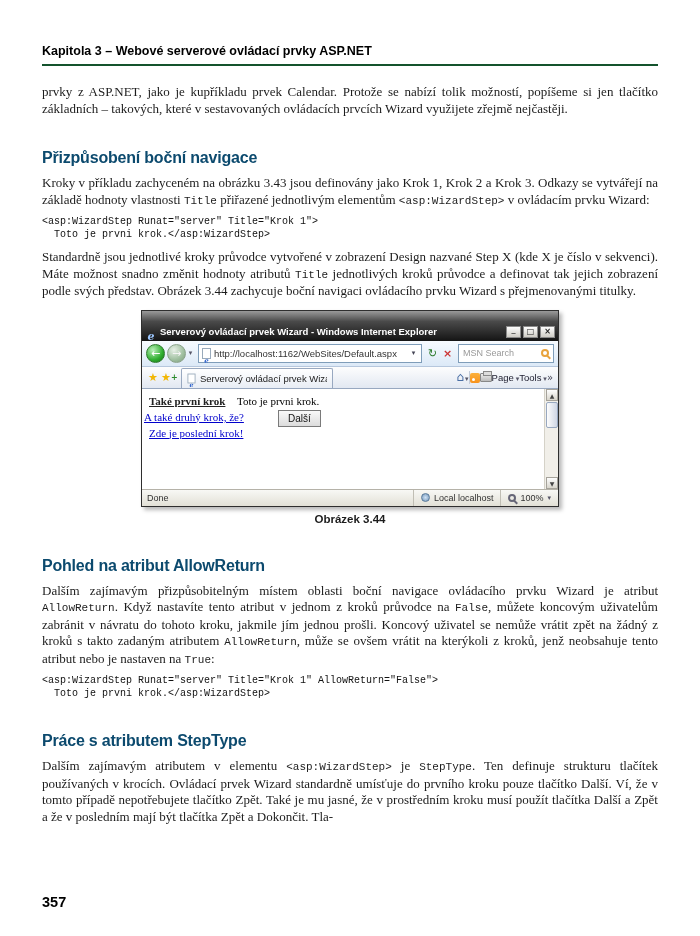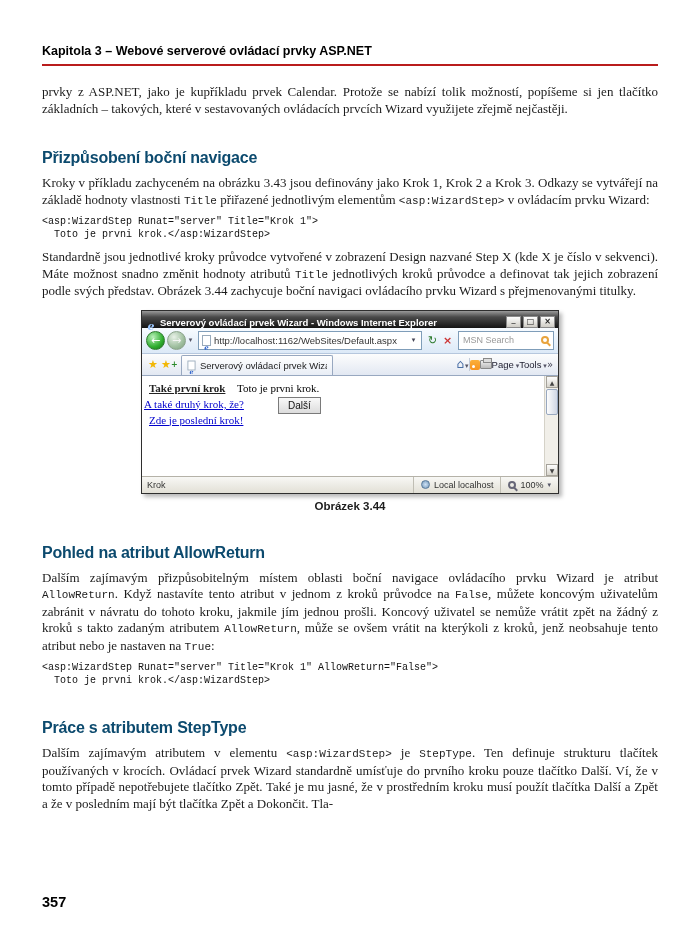--- a/index.html
+++ b/index.html
@@ -2,21 +2,21 @@
 <html><head>
 <meta charset="utf-8">
 <style>
   * { margin:0; padding:0; box-sizing:border-box; }
   html,body { width:700px; height:936px; background:#ffffff; }
   body { font-family:"Liberation Serif", serif; color:#1c1c1c; position:relative; overflow:hidden; }
   .page { padding:44px 42px 0 42px; }
 
   
   .chapter-header { font-family:"Liberation Sans", sans-serif; font-weight:bold; font-size:12.5px;
-                    padding-bottom:6px; border-bottom:2px solid #b91c1c; color:#000; }
+                    padding-bottom:6px; border-bottom:2px solid #14532d; color:#000; }
 
   
   .body-par { font-size:13px; line-height:16.5px; text-align:justify; margin-top:8px; }
   .body-par.first { margin-top:18px; }
   code.ic { font-family:"Liberation Mono","DejaVu Sans Mono",monospace; font-size:11px; }
 
   h1.sec { font-family:"Liberation Sans", sans-serif; font-weight:bold; font-size:16px;
            color:#0c4a6e; margin-top:32px; letter-spacing:-0.2px; }
 
   pre.code-block { font-family:"Liberation Mono","DejaVu Sans Mono",monospace; font-size:10px;
@@ -25,21 +25,21 @@
   
   figure.figure { width:418px; margin:10px auto 0 auto; }
   .fig-caption { text-align:center; font-family:"Liberation Sans", sans-serif; font-weight:bold;
                  font-size:11.5px; margin-top:6px; }
 
   
   .browser { width:418px; border:1px solid #2e2e2e; box-shadow:3px 3px 4px rgba(0,0,0,0.28);
              font-family:"Liberation Sans","DejaVu Sans",sans-serif; background:#fff; }
 
   .titlebar { height:17px; background:linear-gradient(#9a9a9a,#4a4a4a 35%,#141414);
-              display:flex; align-items:flex-end; padding:0 3px; }
+              display:flex; align-items:flex-start; padding:15px 3px; }
   .ie-icon { width:12px; height:12px; text-align:center; }
   .ie-icon::before { content:"e"; font:italic bold 11px/12px "DejaVu Serif",serif; color:#9cc7ff; }
   .win-title { flex:1; color:#fff; font-size:9.5px; font-weight:bold; margin-left:3px;
                white-space:nowrap; overflow:hidden; }
   .winbtn { width:15px; height:12px; margin-left:2px; background:linear-gradient(#fdfdfd,#cfcdc6);
             border:1px solid #8a8a8a; text-align:center; font-size:8px; line-height:9px; color:#222;
             font-family:"DejaVu Sans",sans-serif; }
   .winbtn.min::before { content:"_"; position:relative; top:-2px; }
   .winbtn.max::before { content:"□"; }
   .winbtn.close::before { content:"×"; font-weight:bold; }
@@ -212,21 +212,21 @@
         <span class="wbutton">Další</span>
         <a class="wlink l3">Zde je poslední krok!</a>
         <div class="scrollbar">
           <span class="sb-up"></span>
           <span class="sb-thumb"></span>
           <span class="sb-down"></span>
         </div>
       </div>
 
       <div class="statusbar">
-        <span class="status-left">Krok</span>
+        <span class="status-left">Done</span>
         <span class="status-seg zone">
           <span class="zone-ico"></span>
           <span>Local localhost</span>
         </span>
         <span class="status-seg zoom">
           <span class="mag small"></span>
           <span>100%</span>
         </span>
       </div>
 

